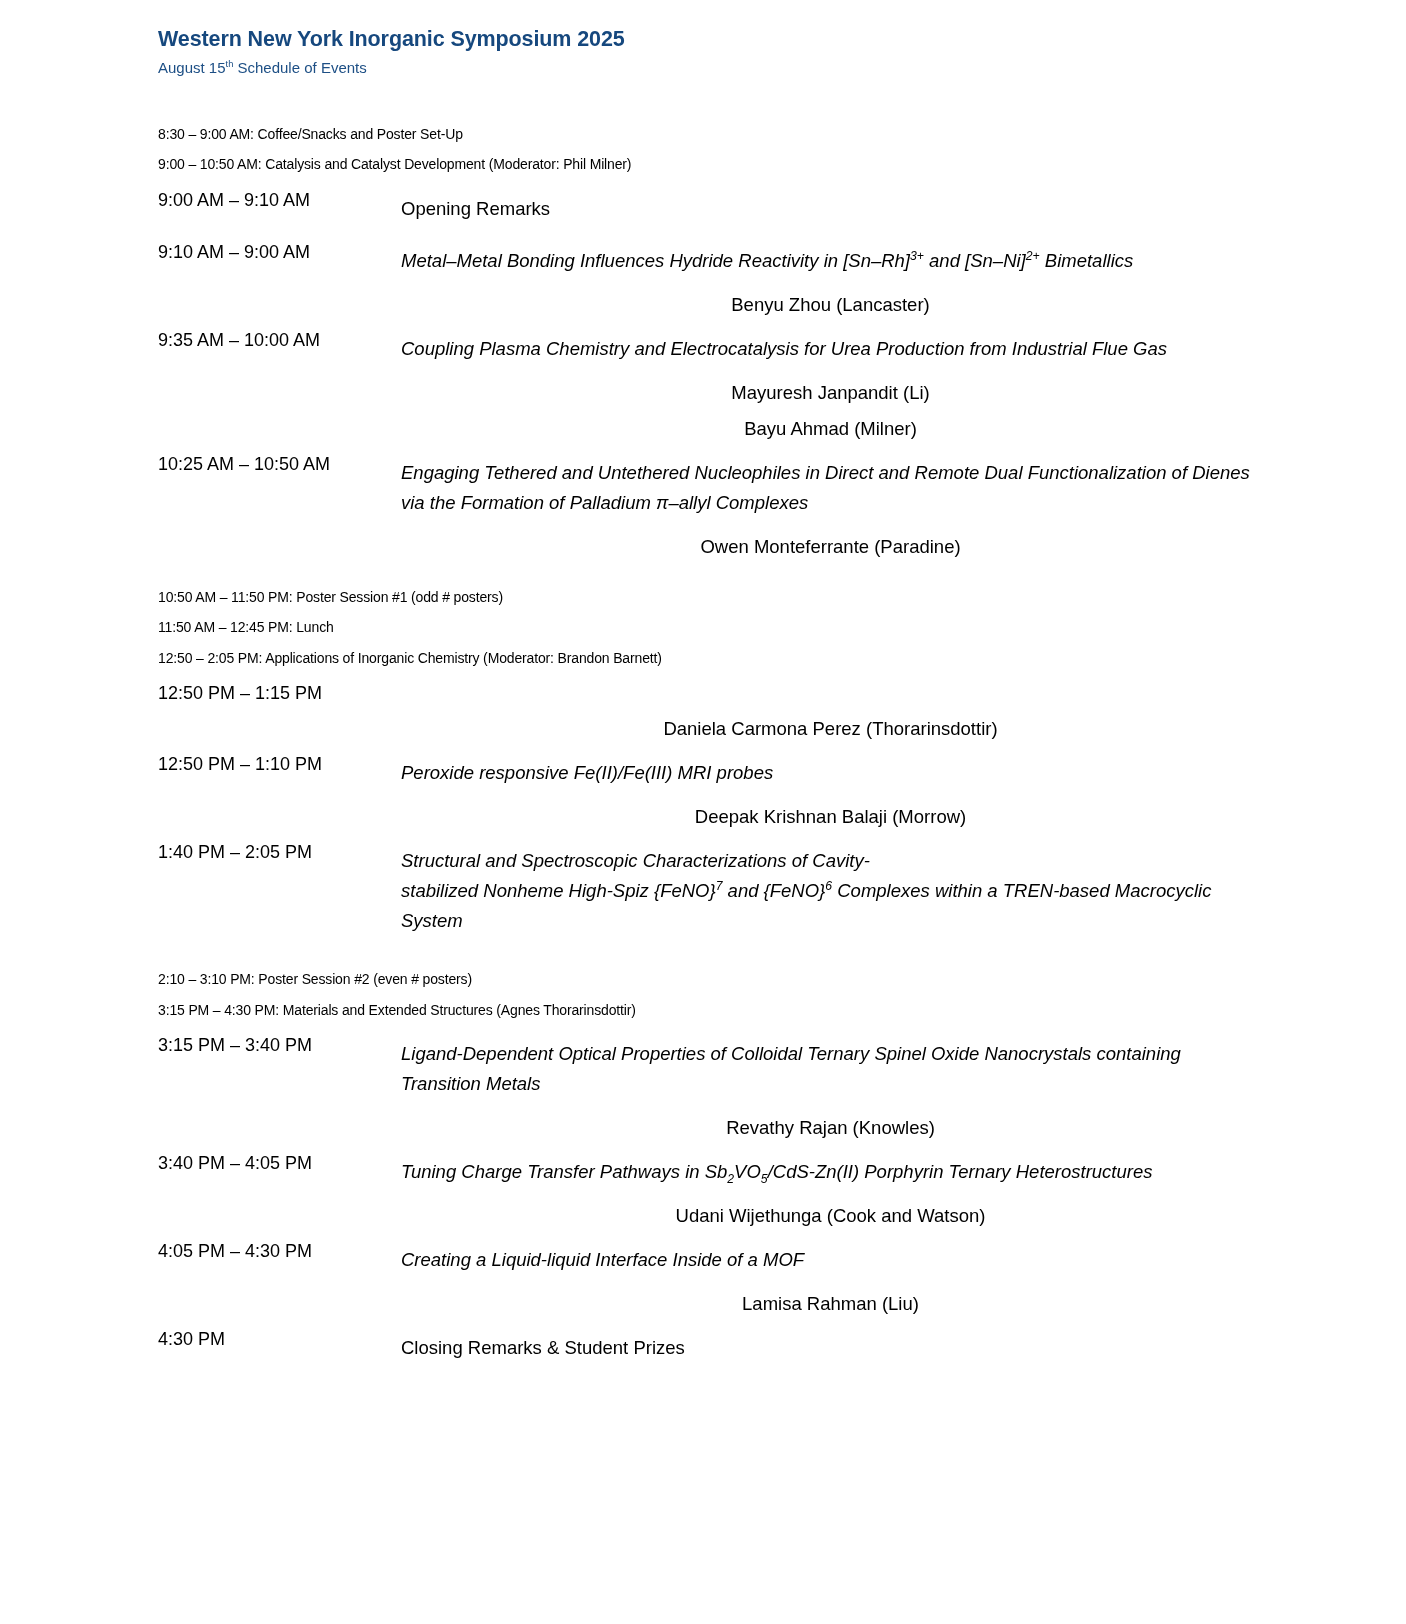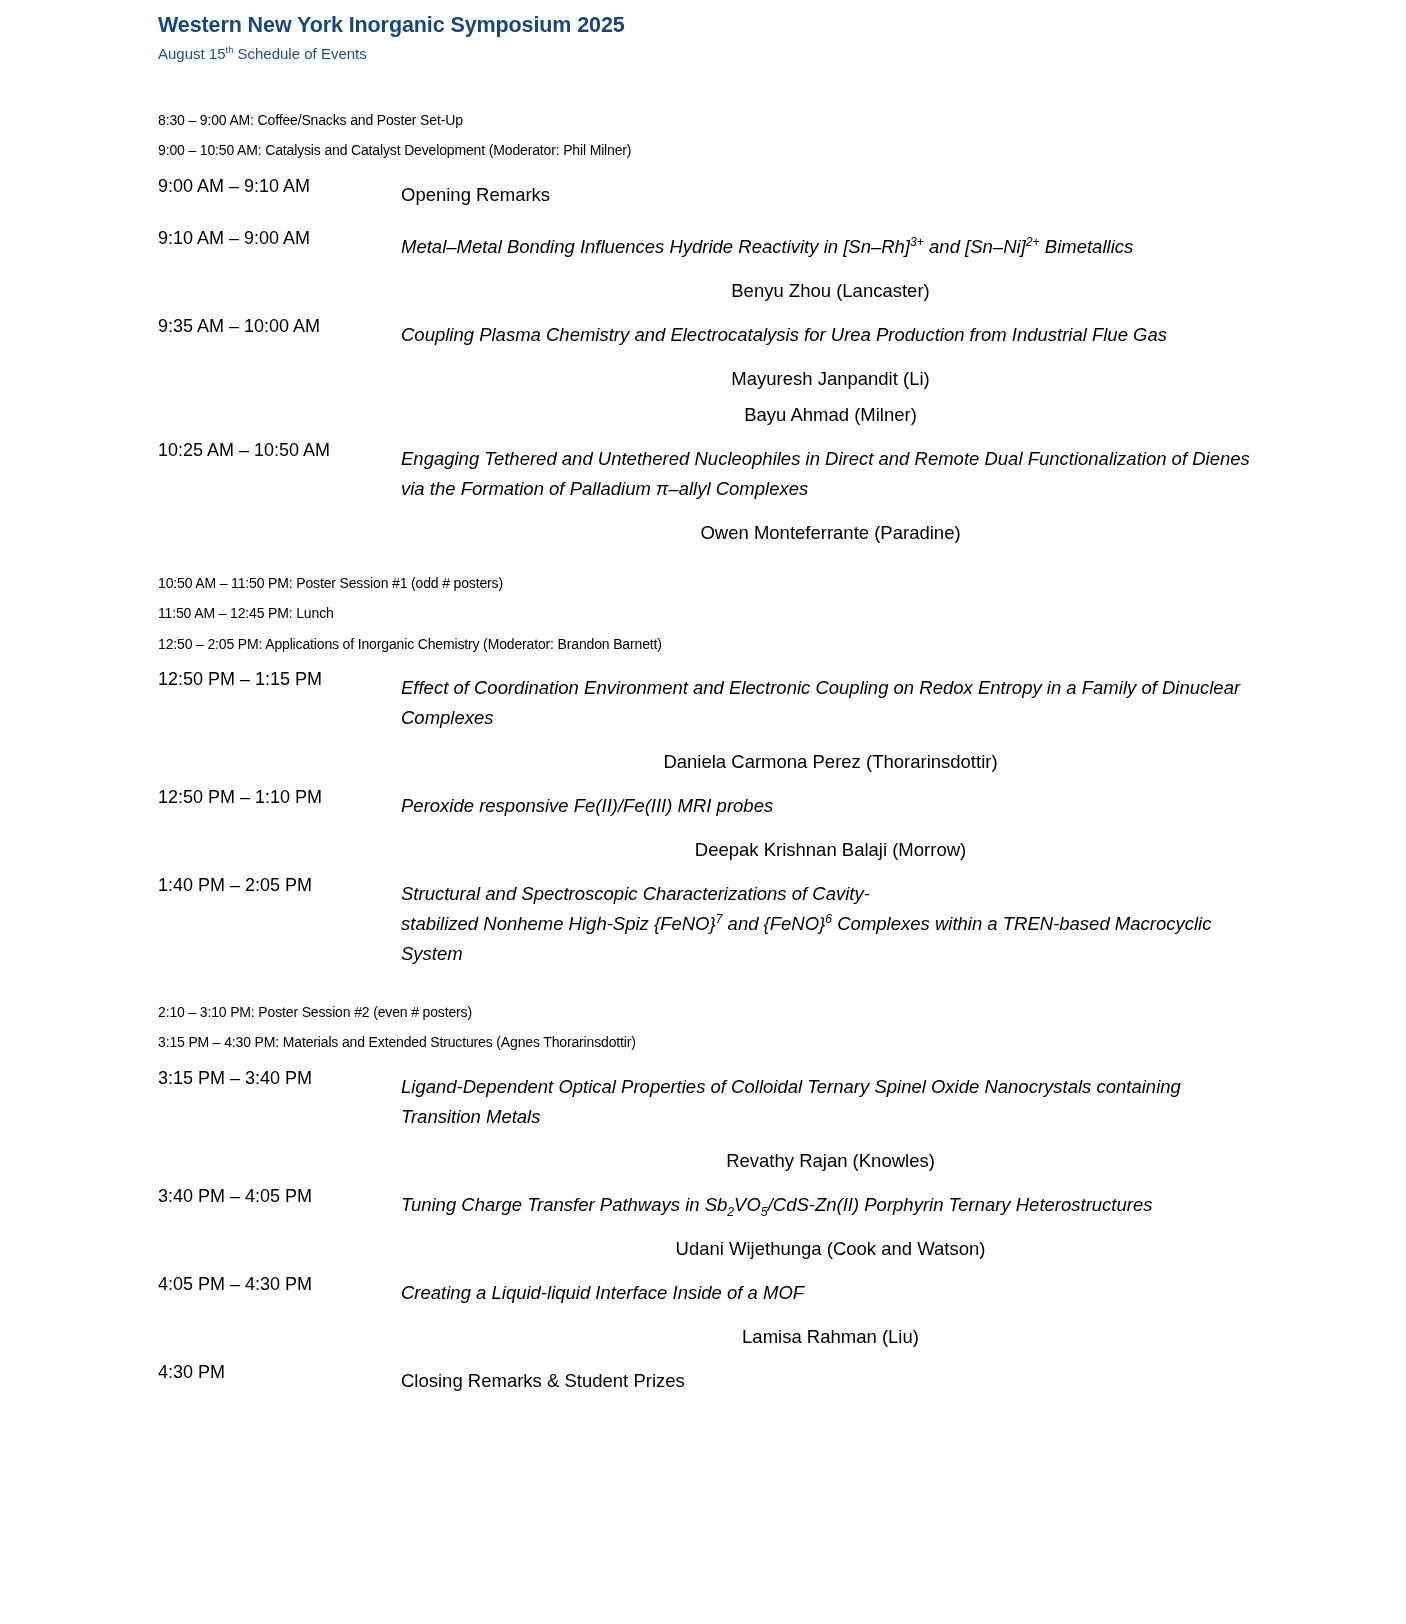--- a/index.html
+++ b/index.html
@@ -14,21 +14,21 @@
     position: relative;
     width: 1406px;
     height: 1624px;
     background: #ffffff;
     box-sizing: border-box;
     overflow: hidden;
   }
   .page-inner {
     position: absolute;
     left: 158px;
-    top: 12px;
+    top: 26px;
     width: 1110px;
   }
 
   
   .doc-title {
     font-size: 21.5px;
     font-weight: bold;
     color: #16487e;
     letter-spacing: -0.1px;
     line-height: 1.28;
@@ -192,23 +192,20 @@
             </div>
           </div>
         </div>
         <div class="session-header spaced-above">10:50 AM – 11:50 PM: Poster Session #1 (odd # posters)</div>
         <div class="session-header">11:50 AM – 12:45 PM: Lunch</div>
         <div class="session-header">12:50 – 2:05 PM: Applications of Inorganic Chemistry (Moderator: Brandon Barnett)</div>
         <div class="talks">
           <div class="talk">
             <div class="talk-row">
               <div class="talk-time">12:50 PM – 1:15 PM</div>
-              <div class="talk-body">
-                <div class="talk-title">Effect of Coordination Environment and Electronic Coupling on Redox Entropy in a Family of Dinuclear Complexes</div>
-              </div>
             </div>
             <div class="speaker-row">
               <div class="speaker-spacer"></div>
               <div class="speaker-name">Daniela Carmona Perez (Thorarinsdottir)</div>
             </div>
           </div>
           <div class="talk">
             <div class="talk-row">
               <div class="talk-time">12:50 PM – 1:10 PM</div>
               <div class="talk-body">

